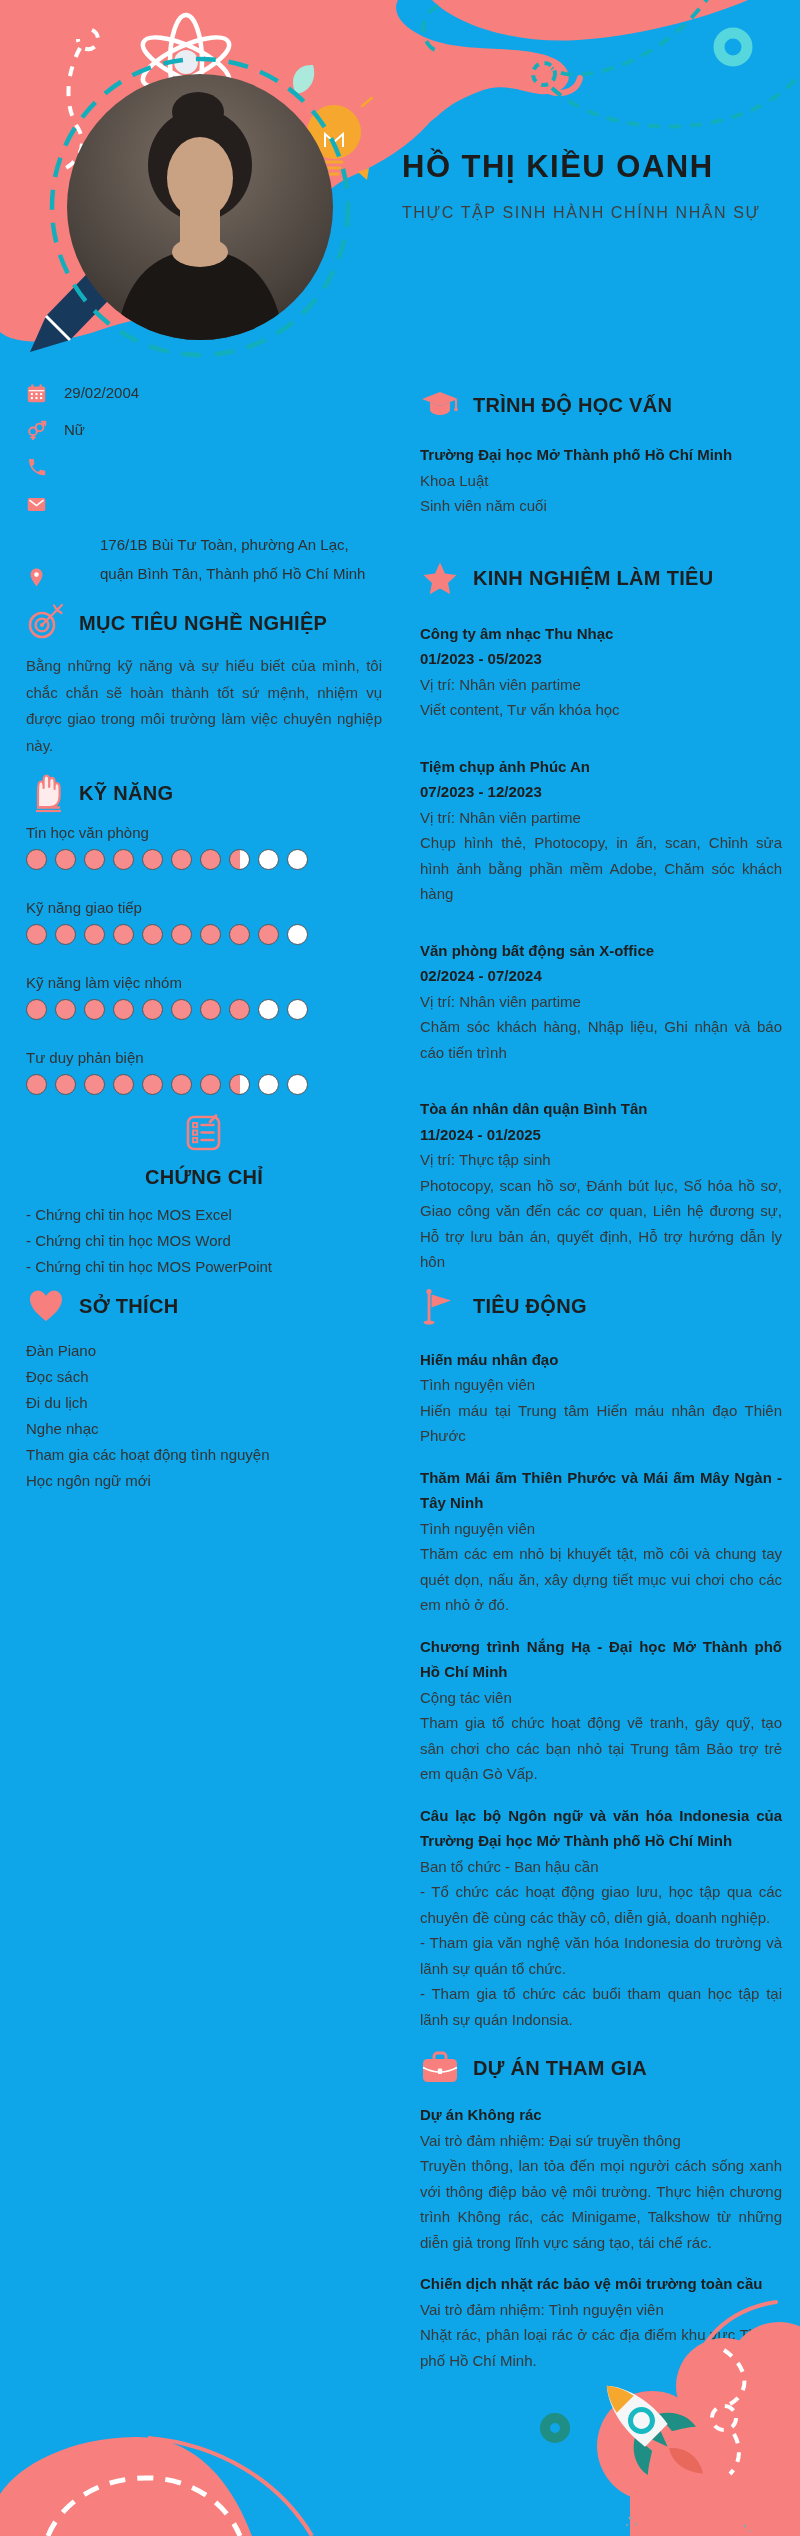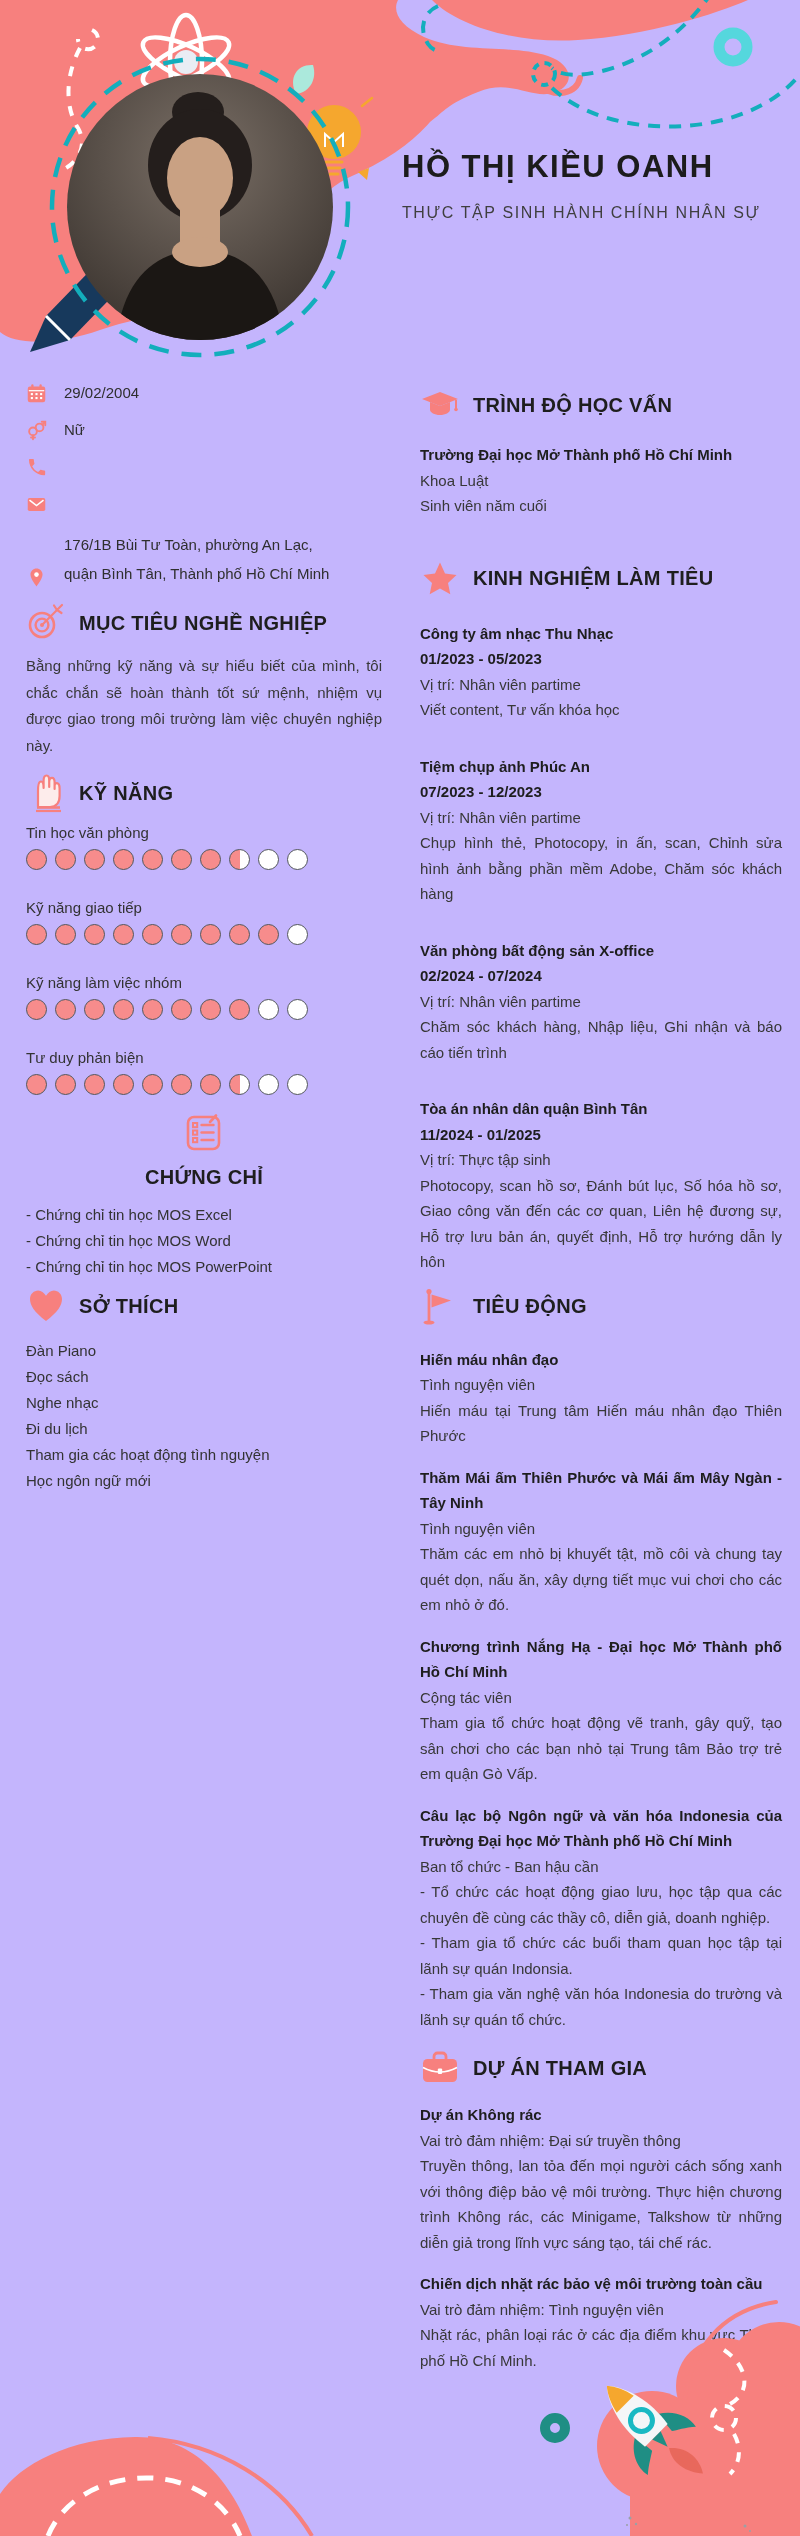--- a/index.html
+++ b/index.html
@@ -1,32 +1,32 @@
 <!DOCTYPE html>
 <html><head>
 <meta charset="utf-8">
 <style>
   html,body { margin:0; padding:0; background:#888; }
-  .page { position:relative; width:800px; height:2536px; background:#c4b5fd; overflow:hidden;
+  .page { position:relative; width:800px; height:2536px; background:#0ea5e9; overflow:hidden;
           font-family:"Liberation Sans","DejaVu Sans",sans-serif; color:#3c3c3c; margin:0 auto; }
   svg { display:block; }
   .header-art { position:absolute; top:0; left:0; }
   .footer-art { position:absolute; bottom:0; left:0; pointer-events:none; }
 
   .name-block { position:absolute; left:402px; top:150px; width:390px; }
   .name { font-size:31px; font-weight:bold; color:#1c1c1c; letter-spacing:1.5px; margin:0; line-height:34px; }
   .job-title { margin-top:20px; font-size:16px; letter-spacing:1.6px; color:#3f3f3f; }
 
   .col-left  { position:absolute; left:26px;  top:382px; width:356px; }
   .col-right { position:absolute; left:420px; top:380px; width:362px; }
 
   .contact-row { display:flex; align-items:flex-end; gap:17px; margin-bottom:15px; min-height:22px; }
   .contact-row .cicon { width:21px; height:21px; flex:0 0 auto; }
   .contact-text { font-size:15px; line-height:22px; color:#2f2f2f; }
-  .contact-text .addr-line { line-height:29px; }
+  .contact-text .addr-line { line-height:29px;margin-left:36px; }
 
   .section-head { display:flex; align-items:center; gap:13px; }
   .section-head .shicon { width:40px; height:40px; flex:0 0 auto; }
   .section-head .title { font-size:20px; font-weight:bold; color:#1e1e1e; letter-spacing:0.3px; }
 
   .sec-objective { margin-top:14px; margin-bottom:10px; }
   .objective-text { font-size:15px; line-height:26.5px; text-align:justify; color:#383838; }
 
   .sec-skills { margin-top:14px; margin-bottom:9px; }
   .skill { margin-bottom:27px; }
@@ -317,23 +317,23 @@
         <path d="M20,35 C8,26 4,19 4,13 C4,8 8,4.5 12.2,4.5 C15.3,4.5 18,6.7 20,9.8 C22,6.7 24.7,4.5 27.8,4.5 C32,4.5 36,8 36,13 C36,19 32,26 20,35 Z" fill="#F7807E"></path>
       </svg>
       <div class="title">SỞ THÍCH</div>
     </div>
     <div>
 
         <div class="list-line">Đàn Piano</div>
 
         <div class="list-line">Đọc sách</div>
 
+        <div class="list-line">Đi du lịch</div>
+
         <div class="list-line">Nghe nhạc</div>
-
-        <div class="list-line">Đi du lịch</div>
 
         <div class="list-line">Tham gia các hoạt động tình nguyện</div>
 
         <div class="list-line">Học ngôn ngữ mới</div>
       </div>
   </div>
 
   <div class="col-right">
 
     <div class="section-head sec-edu">
@@ -421,22 +421,22 @@
           <div>
             <div class="e-para">Tham gia tổ chức hoạt động vẽ tranh, gây quỹ, tạo sân chơi cho các bạn nhỏ tại Trung tâm Bảo trợ trẻ em quận Gò Vấp.</div>
           </div>
         </div>
 
         <div class="entry">
           <div class="e-title act-title">Câu lạc bộ Ngôn ngữ và văn hóa Indonesia của Trường Đại học Mở Thành phố Hồ Chí Minh</div>
           <div class="e-line">Ban tổ chức - Ban hậu cần</div>
           <div>
             <div class="e-para">- Tổ chức các hoạt động giao lưu, học tập qua các chuyên đề cùng các thầy cô, diễn giả, doanh nghiệp.</div>
+            <div class="e-para">- Tham gia văn nghệ văn hóa Indonesia do trường và lãnh sự quán tổ chức.</div>
             <div class="e-para">- Tham gia tổ chức các buổi tham quan học tập tại lãnh sự quán Indonsia.</div>
-            <div class="e-para">- Tham gia văn nghệ văn hóa Indonesia do trường và lãnh sự quán tổ chức.</div>
           </div>
         </div>
       </div>
 
     <div class="section-head sec-projects">
       <svg class="shicon" viewBox="0 0 40 40">
         <path d="M14,12 V8.5 C14,6.6 15.6,5 17.5,5 h5 C24.4,5 26,6.6 26,8.5 V12" stroke="#F7807E" stroke-width="2.8" fill="none"></path>
         <rect x="3" y="11" width="34" height="23" rx="4.5" fill="#F7807E"></rect>
         <path d="M3,19.5 q8.5,4.5 17,4.5 q8.5,0 17,-4.5" stroke="#ffffff" stroke-width="1.6" fill="none"></path>
         <rect x="17.8" y="20.5" width="4.4" height="5.5" rx="1.2" fill="#ffffff"></rect>

